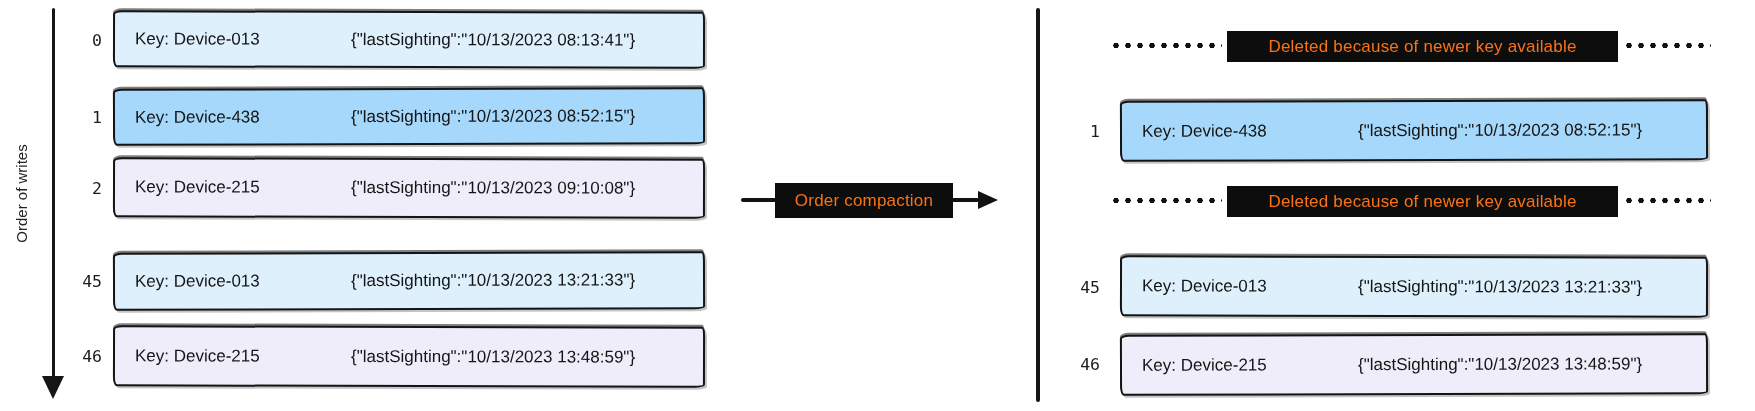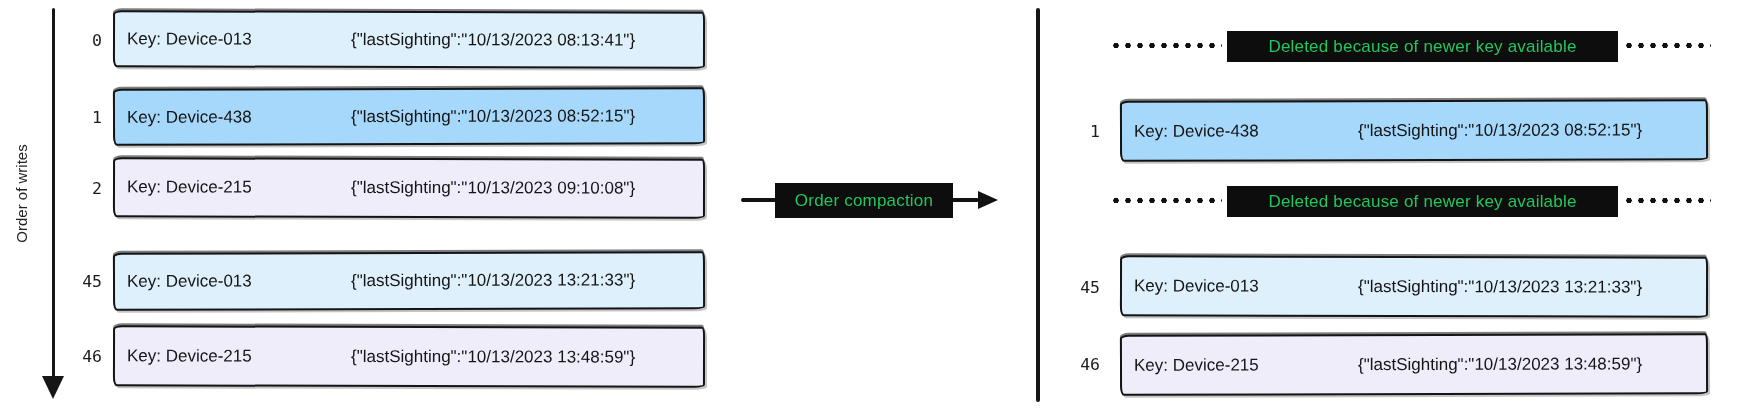--- a/index.html
+++ b/index.html
@@ -12,29 +12,29 @@
   .hline{position:absolute;height:4px;background:#121212;border-radius:2px;}
   .idx{
     position:absolute;width:44px;text-align:right;transform:translateY(-50%);
     font-family:"DejaVu Sans Mono","Liberation Mono",monospace;font-size:16.5px;color:#1c1c1c;
   }
   .box{
     position:absolute;border:2.6px solid #141414;box-sizing:border-box;
     border-radius:9px 3px 11px 4px / 4px 10px 3px 9px;
     box-shadow:0 -2px 0 rgba(20,20,20,.55), 2px 2px 0 rgba(20,20,20,.25);
   }
-  .box .key{position:absolute;left:12px;top:50%;transform:translateY(-50%);font-size:17px;white-space:nowrap;}
+  .box .key{position:absolute;left:20px;top:50%;transform:translateY(-50%);font-size:17px;white-space:nowrap;}
   .box .val{position:absolute;left:236px;top:50%;transform:translateY(-50%);font-size:17px;white-space:nowrap;}
   .tilt-a{transform:rotate(.14deg);}
   .tilt-b{transform:rotate(-.16deg);}
   .c-lightblue{background:#def0fc;}
   .c-blue{background:#a5d8fb;}
   .c-lavender{background:#f0edfb;}
   .black-label{
-    position:absolute;background:#0d0d0d;color:#22c55e;display:flex;align-items:center;justify-content:center;
+    position:absolute;background:#0d0d0d;color:#f97316;display:flex;align-items:center;justify-content:center;
     font-size:17px;white-space:nowrap;letter-spacing:.2px;
   }
   .dots{
     position:absolute;height:7px;
     background-image:radial-gradient(circle at 6px 3.5px,#111 2.5px,transparent 2.9px);
     background-size:12px 7px;background-repeat:repeat-x;
   }
   .arrowhead-right{position:absolute;width:0;height:0;
     border-left:20px solid #121212;border-top:9px solid transparent;border-bottom:9px solid transparent;}
   .arrowhead-down{position:absolute;width:0;height:0;

